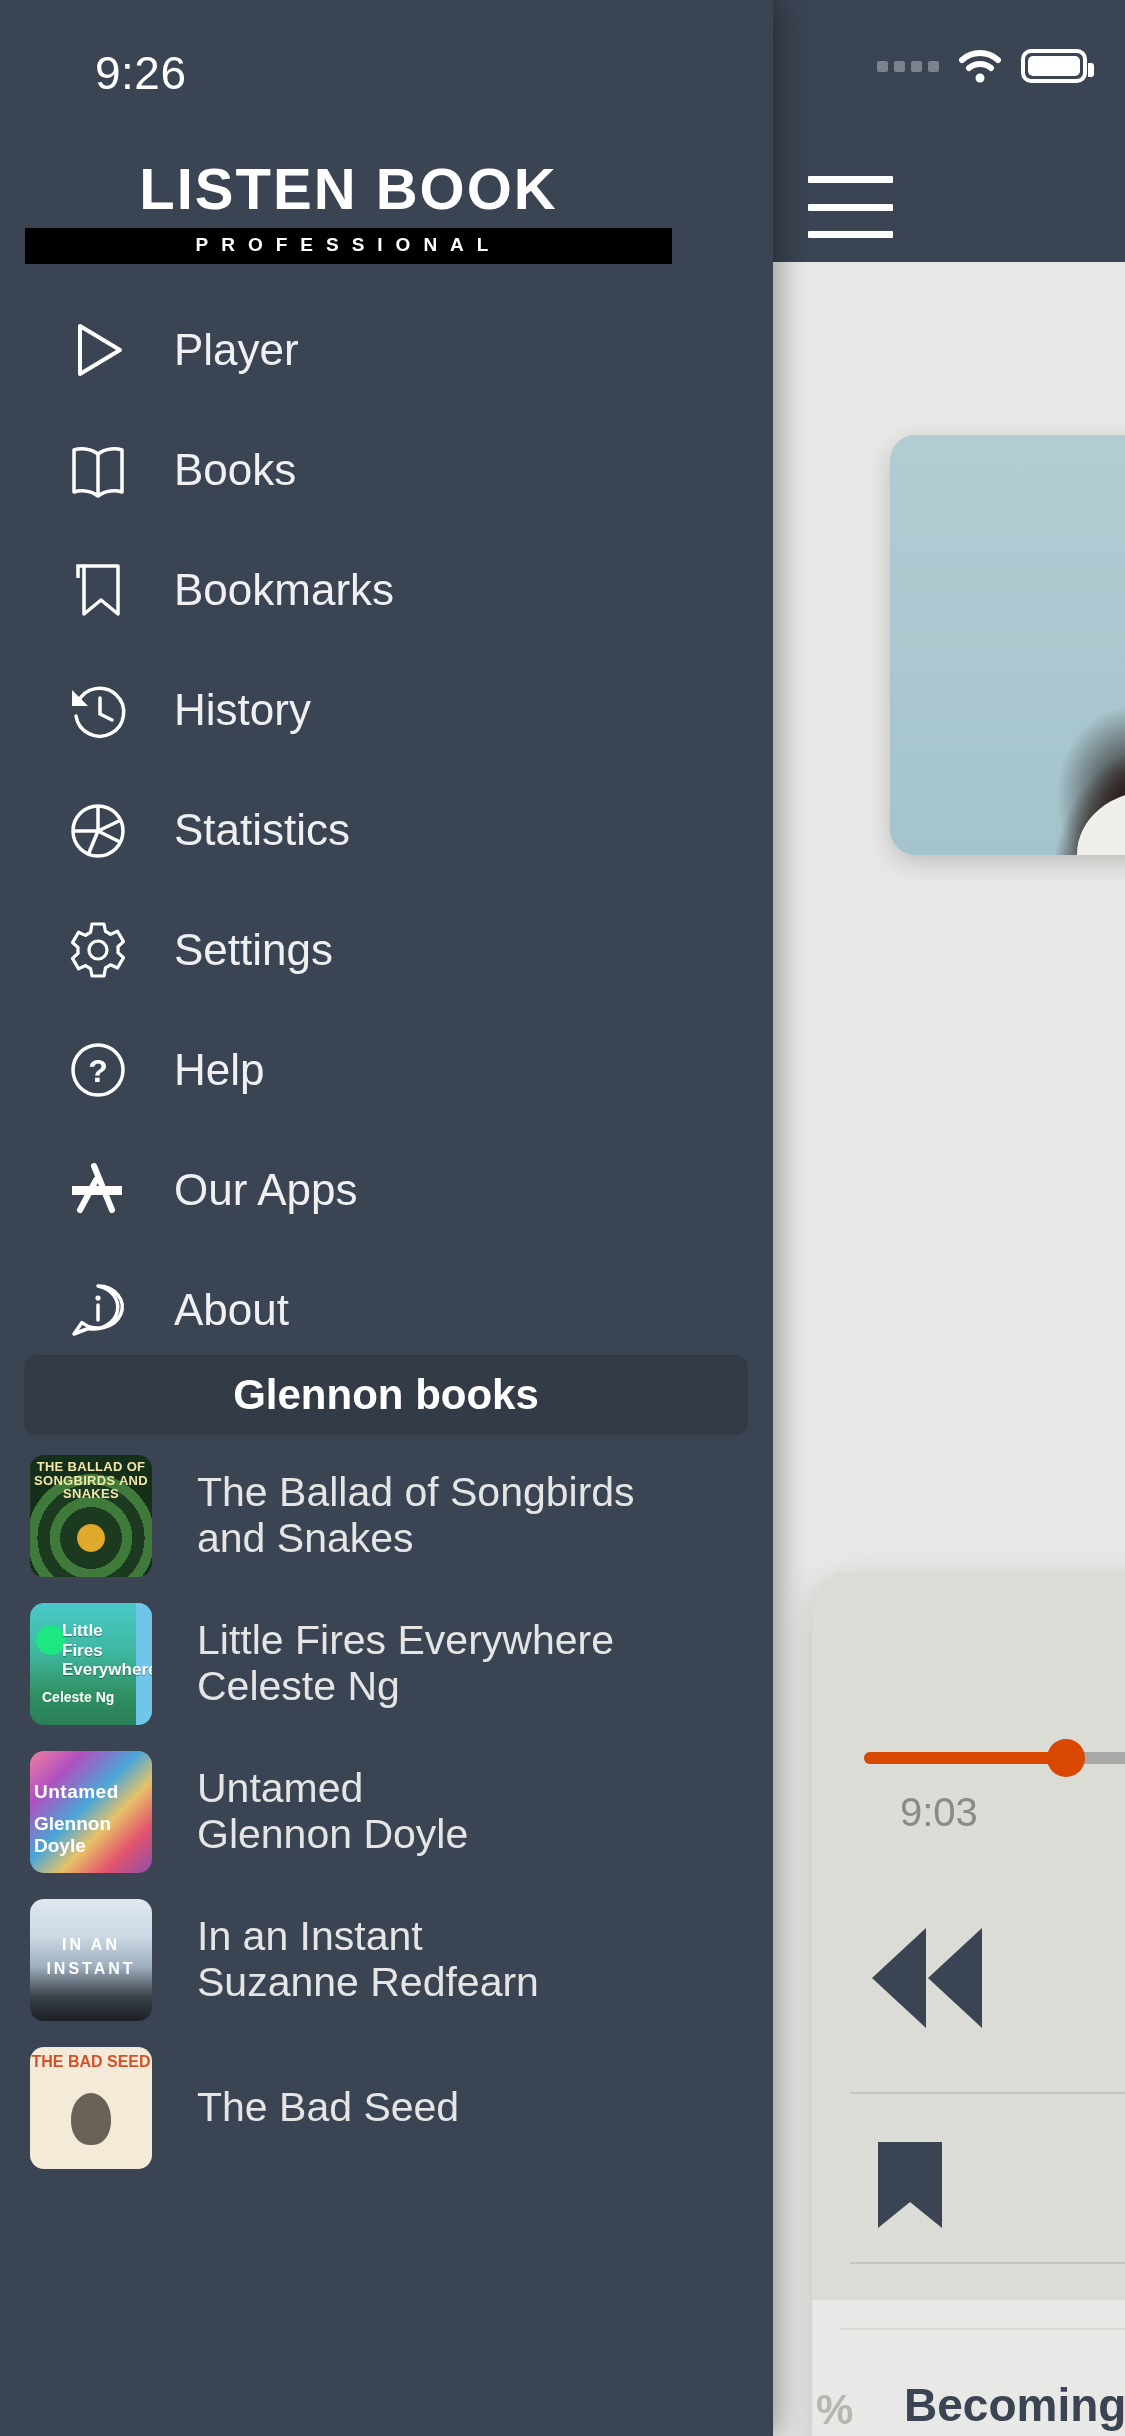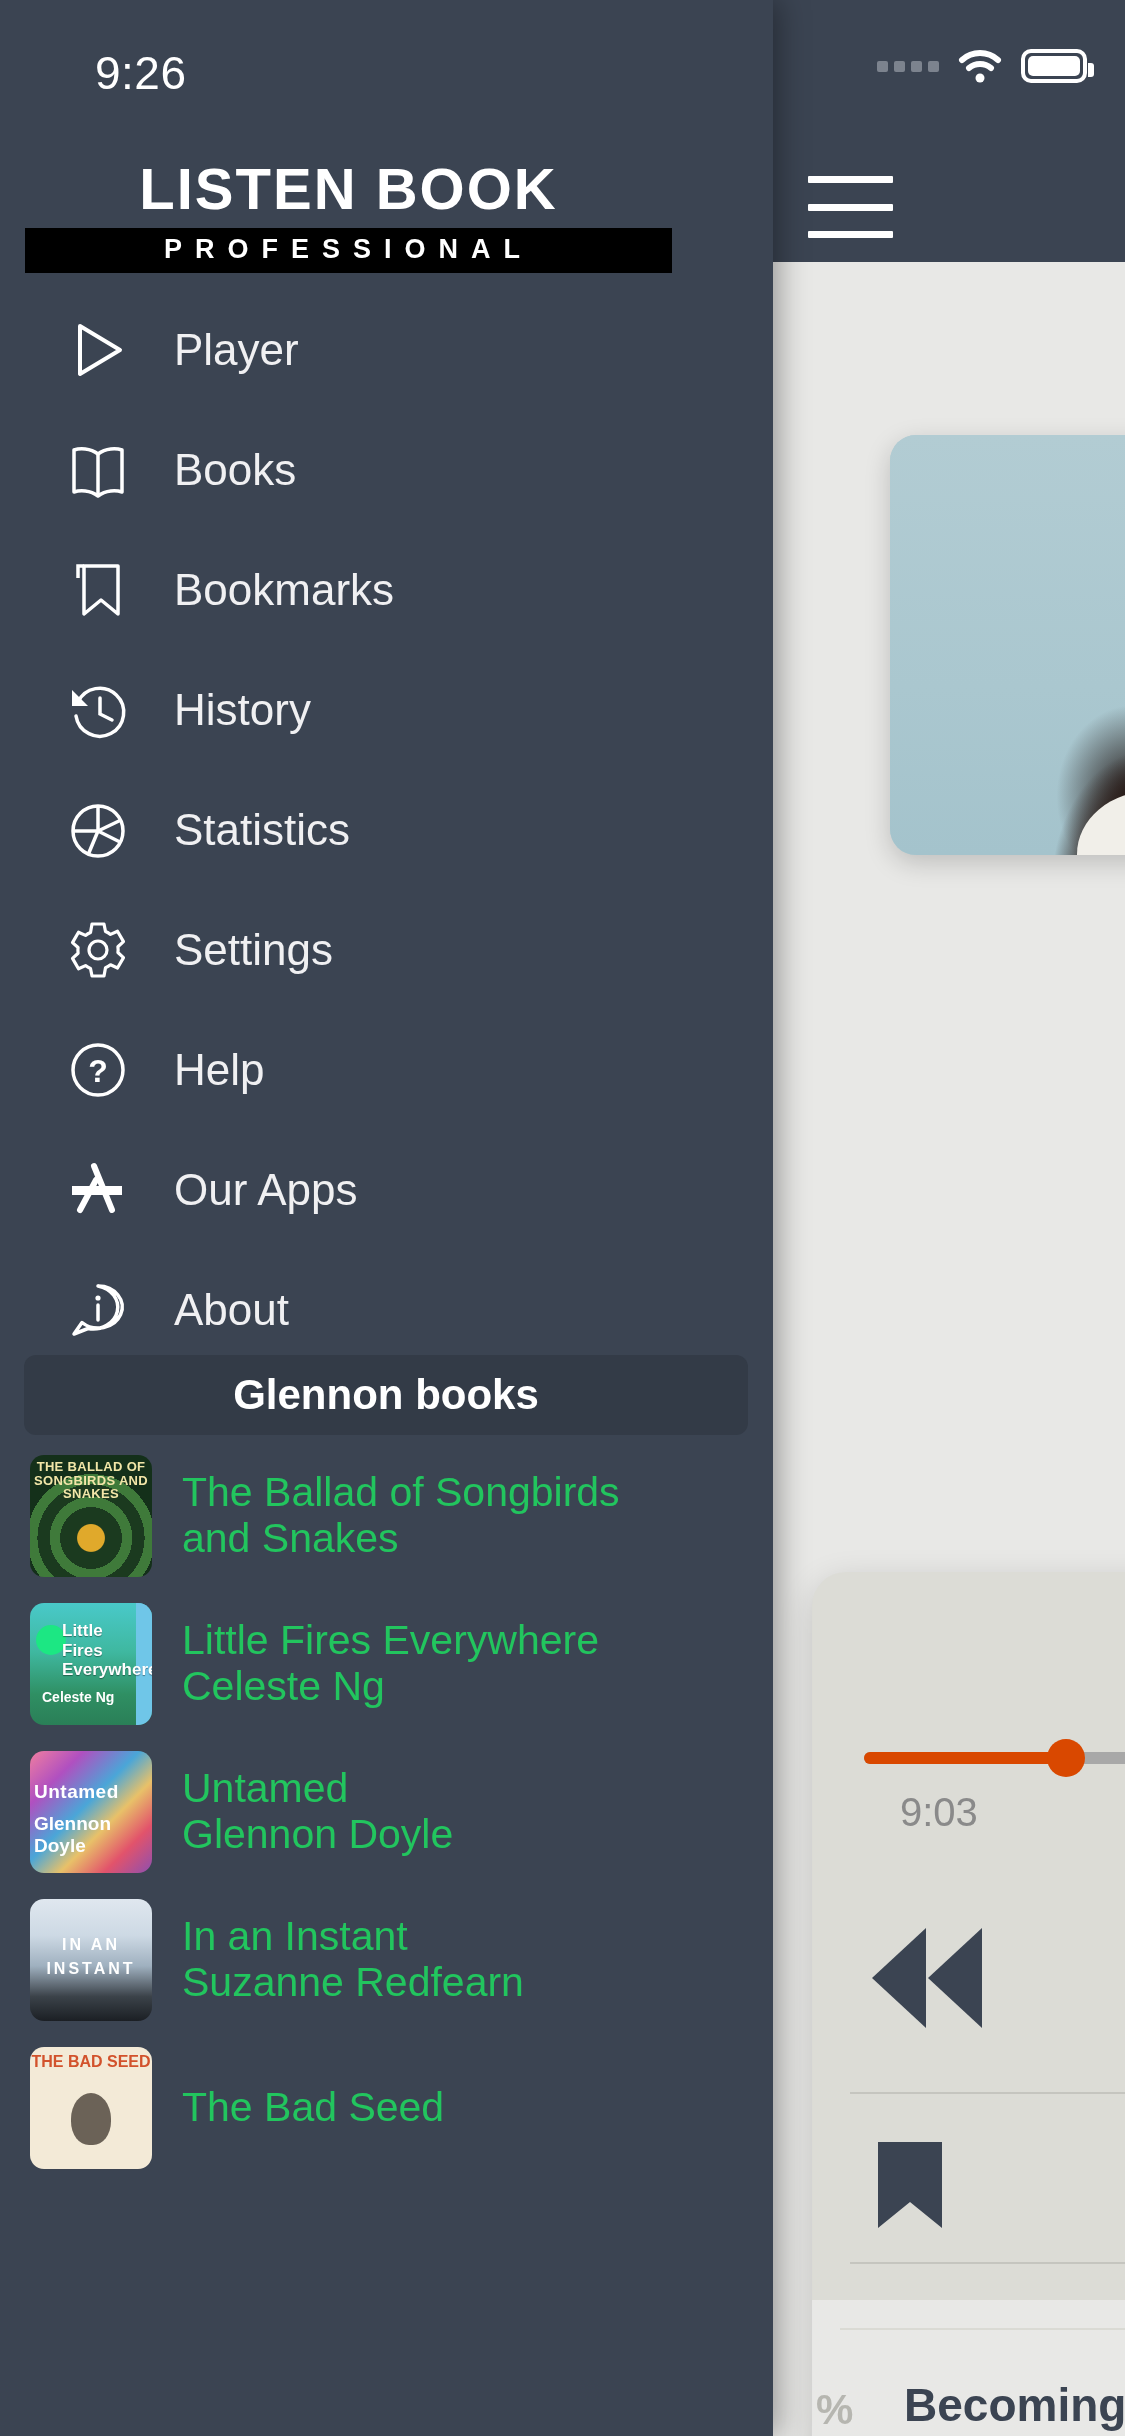--- a/index.html
+++ b/index.html
@@ -157,21 +157,21 @@
     font-size:58px; font-weight:700; letter-spacing:2px;
     line-height:1;
   }
   #logo-sub-band {
     margin:10px 25px 0 25px;
     background:#000000;
     text-align:center;
     padding:6px 0 8px 0;
   }
   #logo-sub {
-    color:#ffffff; font-size:27px; font-weight:700; letter-spacing:13px;
+    color:#ffffff; font-size:19px; font-weight:700; letter-spacing:13px;
   }
 
   #menu { position:absolute; left:0; top:290px; width:773px; }
   .menu-item {
     display:flex; align-items:center;
     height:120px; padding-left:62px;
   }
   .menu-icon {
     width:72px; height:72px; flex:0 0 72px;
     display:flex; align-items:center; justify-content:center;
@@ -187,21 +187,21 @@
     display:flex; align-items:center; justify-content:center;
   }
   #recent-header span { color:#ffffff; font-size:42px; font-weight:700; }
 
   #recent-list { position:absolute; left:0; top:1442px; width:773px; }
   .book-item { display:flex; align-items:center; height:148px; padding-left:30px; }
   .book-cover {
     width:122px; height:122px; flex:0 0 122px; border-radius:14px;
     margin-right:30px; overflow:hidden; position:relative;
   }
-  .book-text { color:#22c55e; font-size:41px; line-height:1.12; }
+  .book-text { color:#e5e5e5; font-size:41px; line-height:1.12;margin-left:15px; }
   .book-text .l2 { display:block; }
 
   
   .cv-ballad {
     background:
       radial-gradient(circle at 50% 68%, #e0a92b 0 13%, rgba(224,169,43,0) 14%),
       radial-gradient(circle at 50% 68%, #1b3a1f 0 30%, #3f7a3a 30% 40%, #1b3a1f 40% 52%, #3f7a3a 52% 62%, #14301a 62% 100%);
   }
   .cv-ballad .t {
     position:absolute; top:5px; left:0; right:0; text-align:center;

